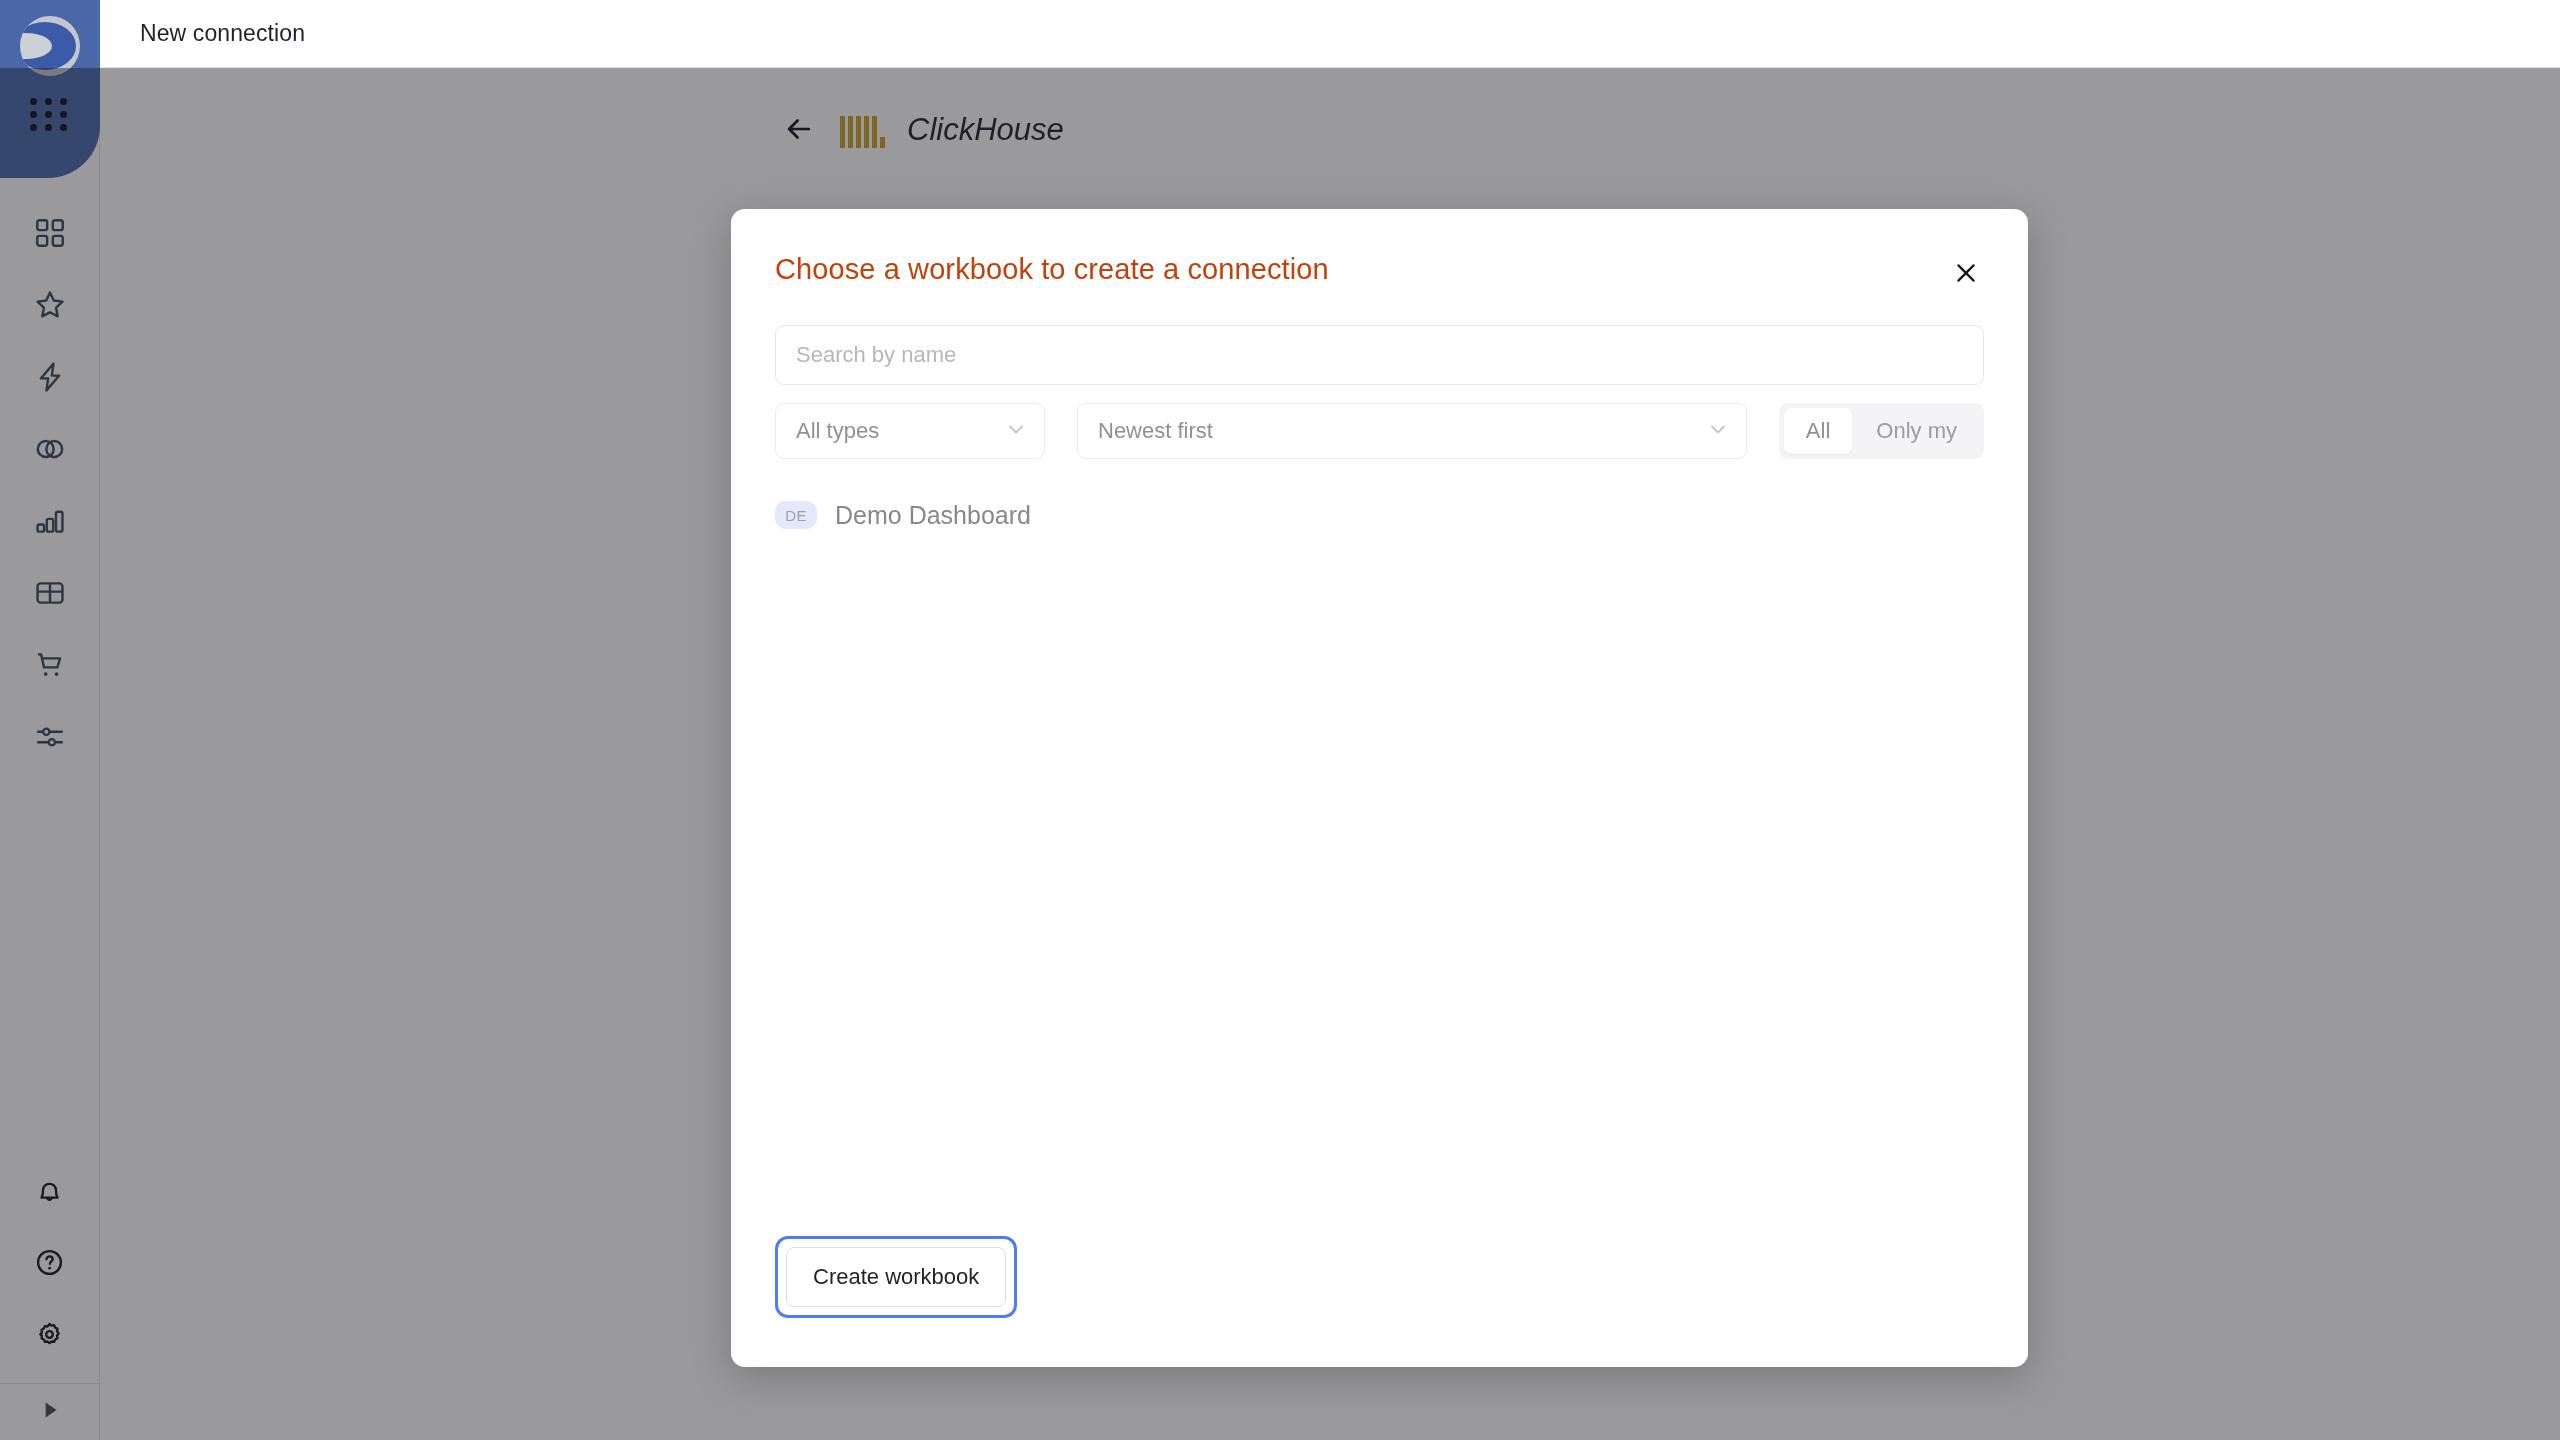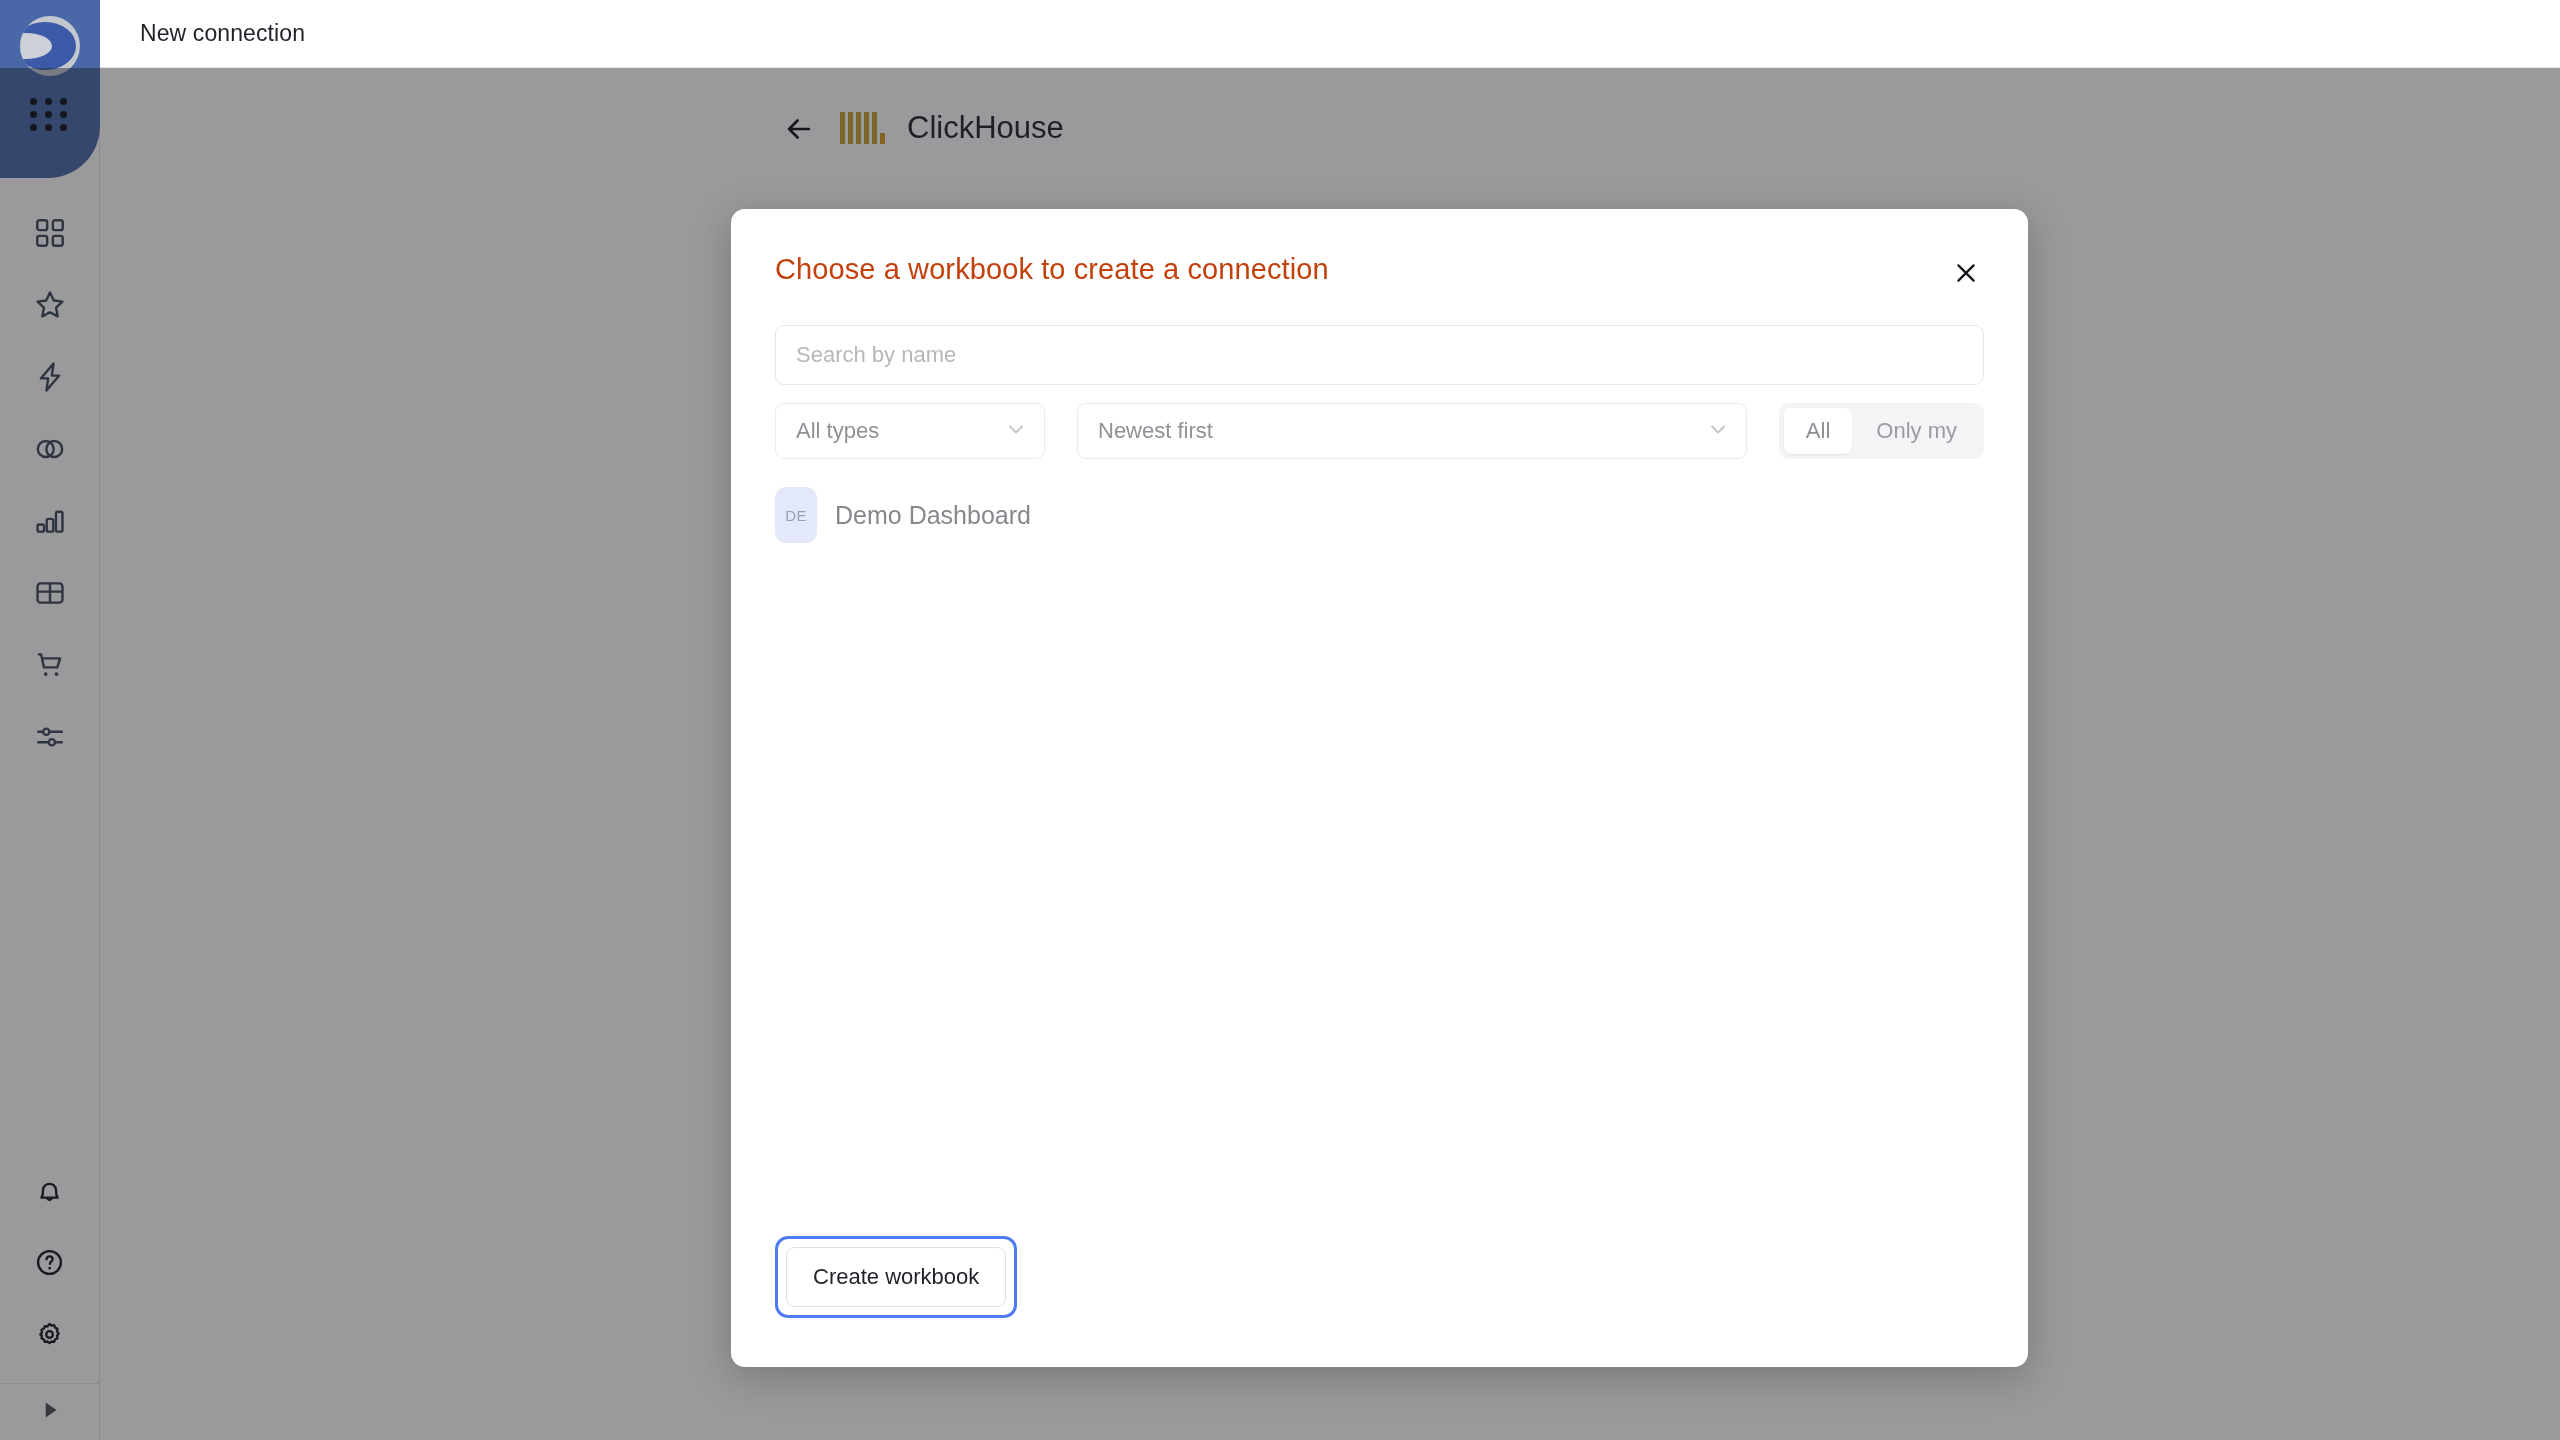--- a/index.html
+++ b/index.html
@@ -144,24 +144,25 @@
   }
 
   .page-body {
     position: relative;
     height: calc(1440px - 68px);
     background: #ffffff;
   }
 
   .conn-header {
     display: flex;
-    align-items: flex-start;
+    align-items: flex-end;
     gap: 22px;
     padding-top: 42px;
     padding-left: 680px;
+    font-style: italic;
   }
   .back-arrow {
     width: 38px; height: 38px;
     display: flex; align-items: center; justify-content: center;
     cursor: pointer;
   }
   .ch-logo {
     display: flex;
     align-items: flex-end;
     gap: 3px;
@@ -302,21 +303,21 @@
   }
   .list-item {
     display: flex;
     align-items: center;
     gap: 18px;
     height: 56px;
     cursor: pointer;
     border-radius: 8px;
   }
   .item-avatar {
-    width: 42px; height: 56px;
+    width: 42px; height: 28px;
     border-radius: 11px;
     background: #e3e8fa;
     display: flex;
     align-items: center;
     justify-content: center;
     font-size: 15px;
     color: #9ba0ab;
     letter-spacing: 0.4px;
   }
   .item-name {

